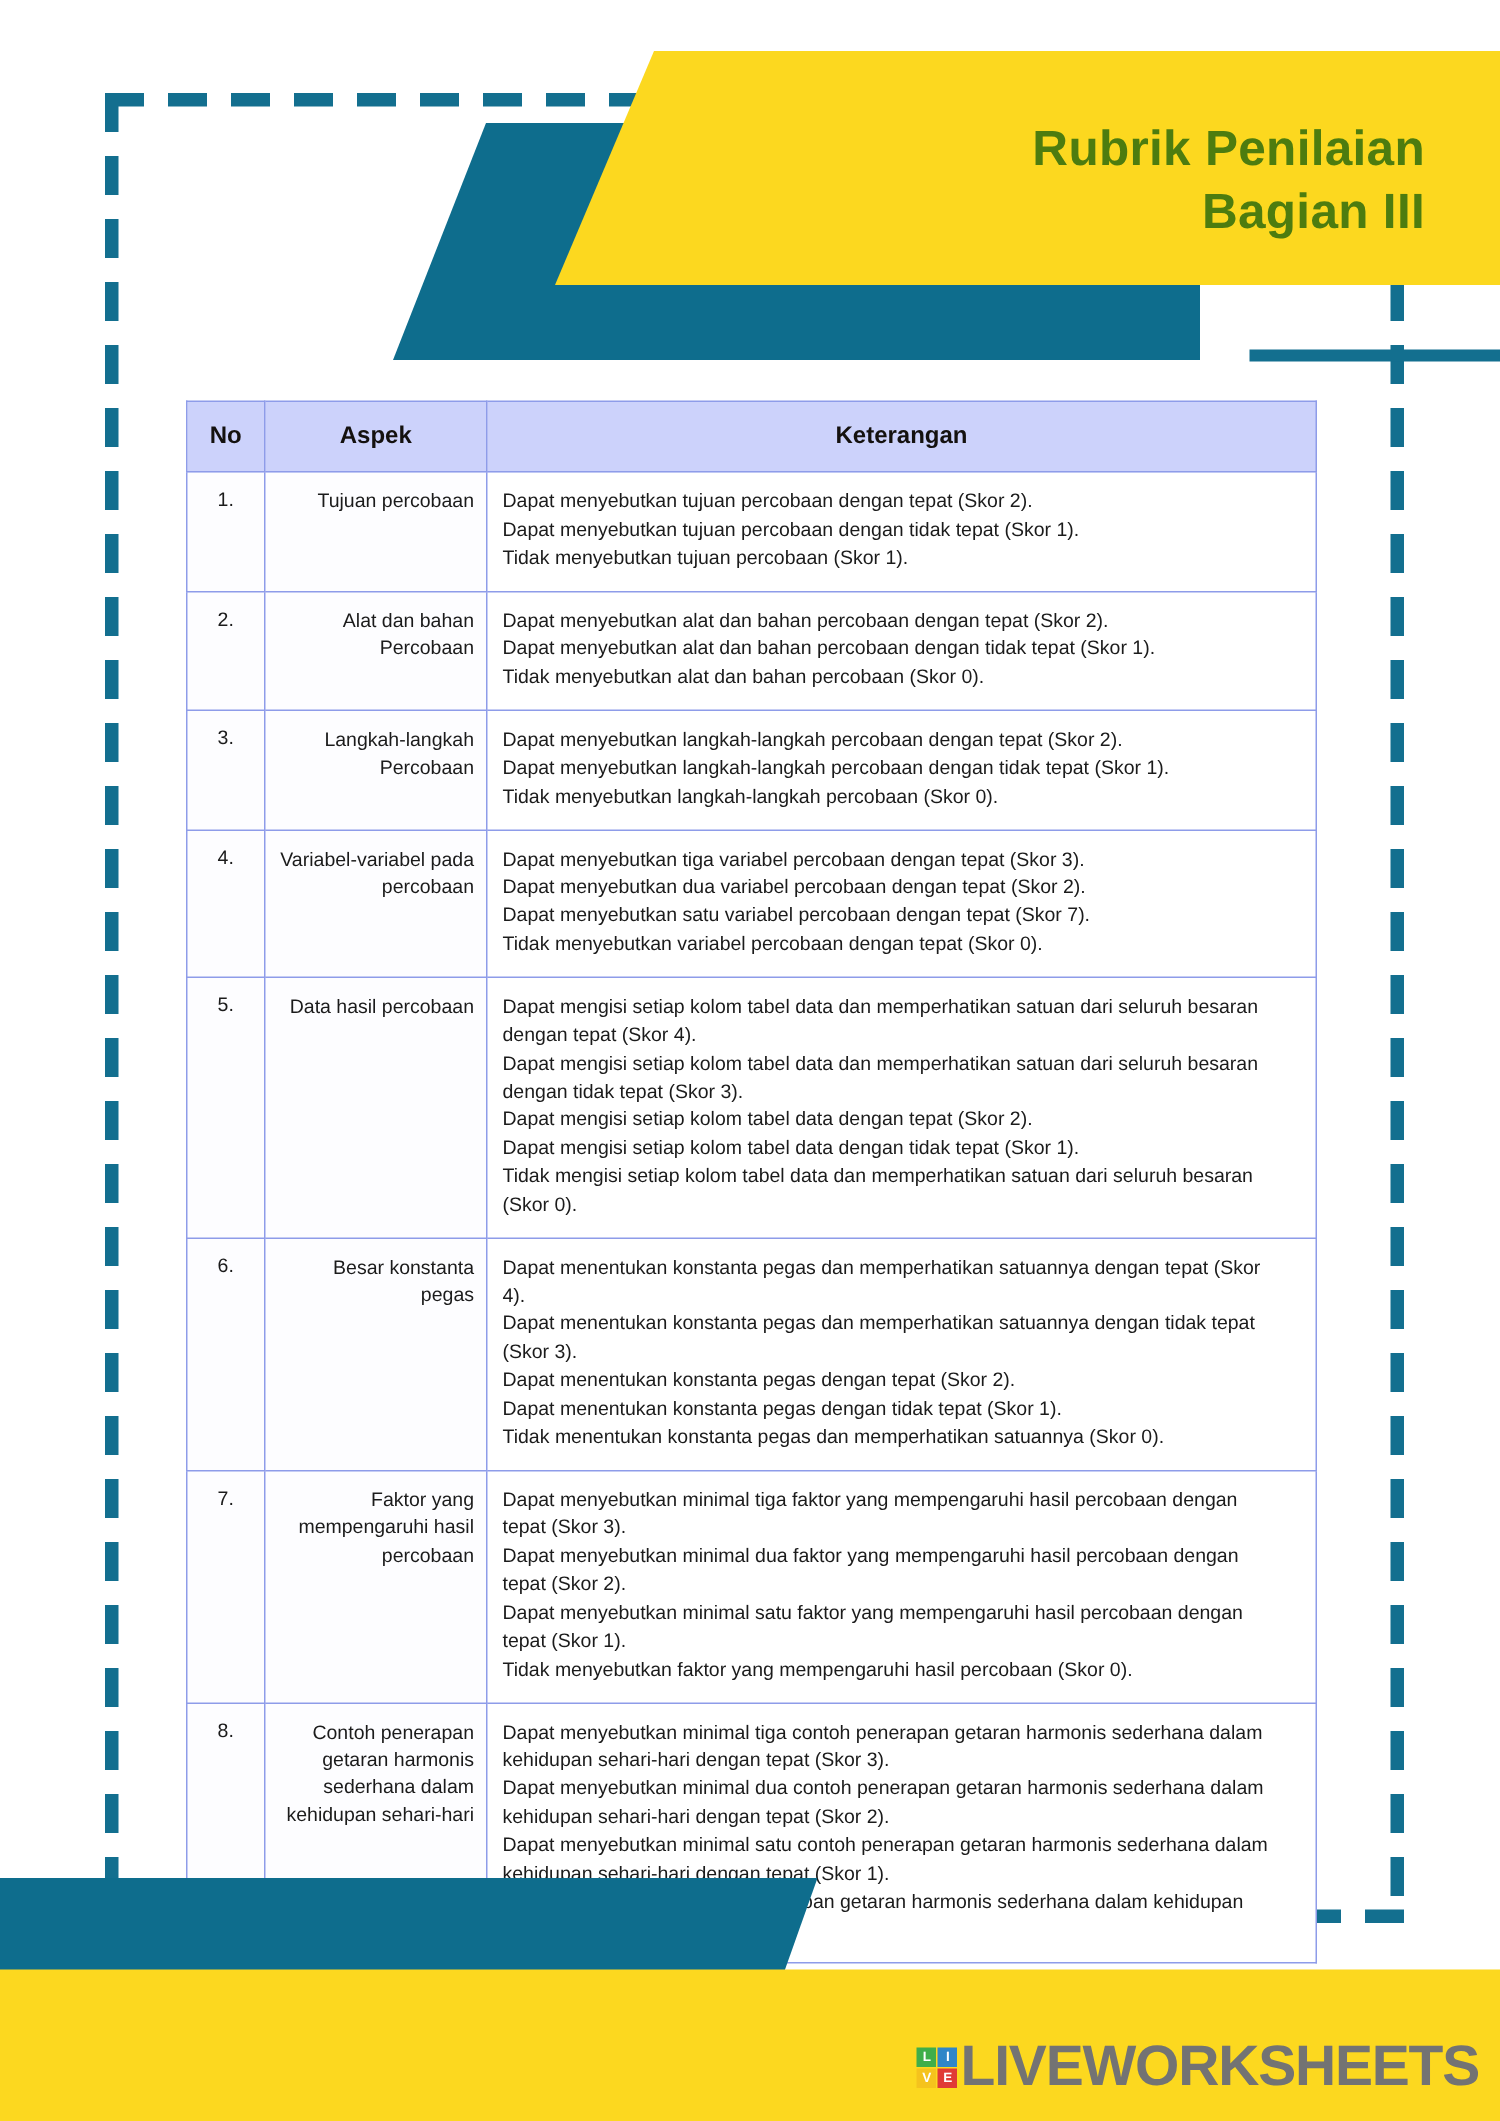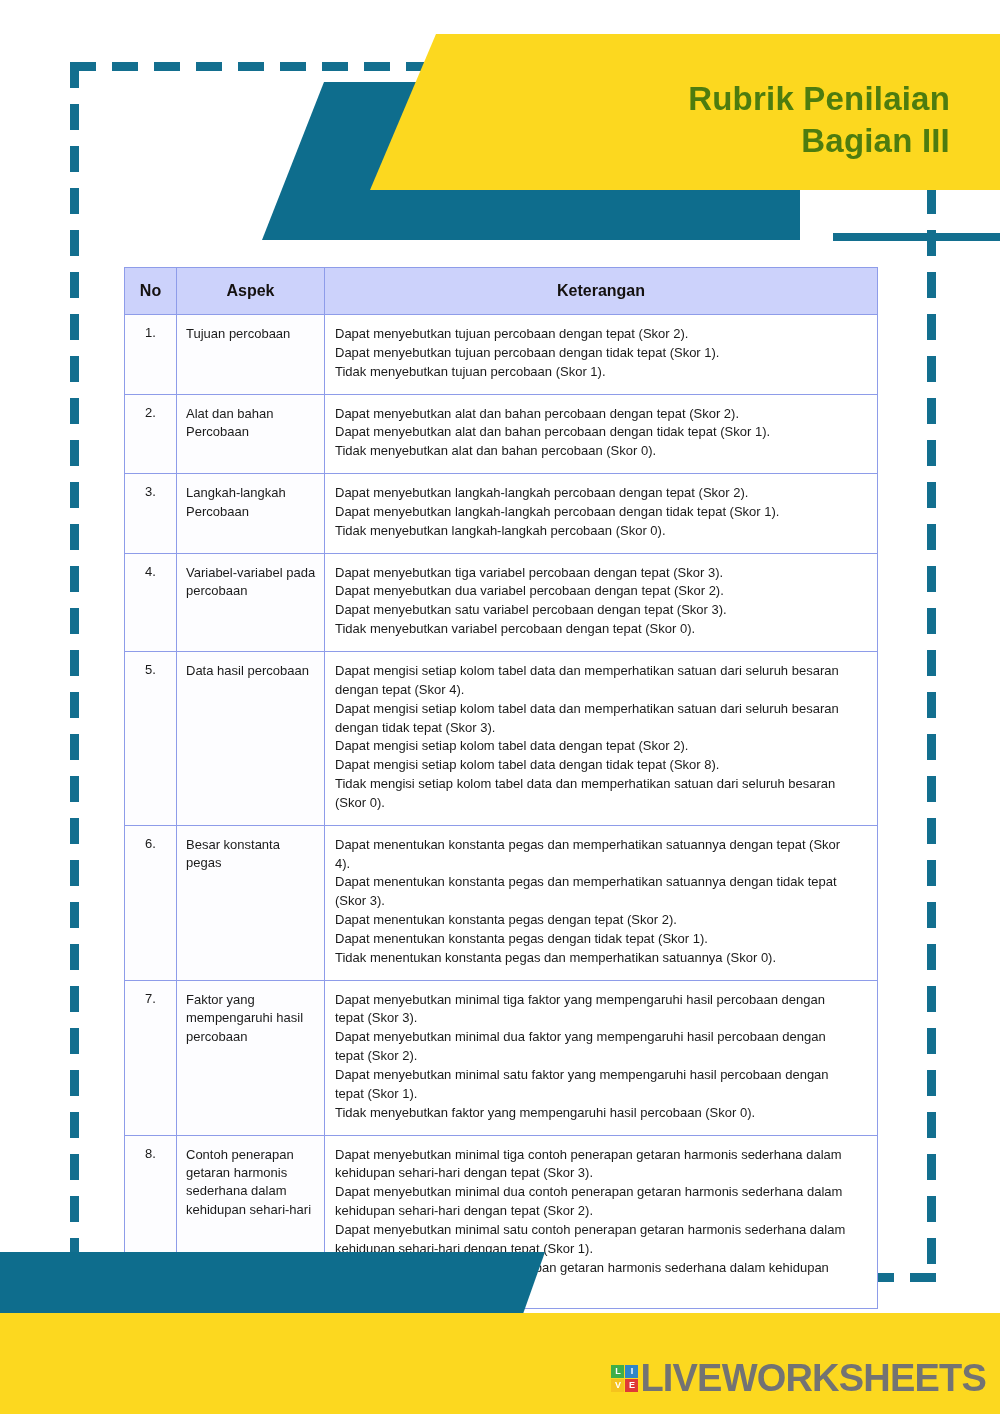--- a/index.html
+++ b/index.html
@@ -193,20 +193,21 @@
     text-align: center;
     font-size: 13px;
     padding: 10px 4px 12px 4px;
     background: #fdfdff;
   }
   table.rubric td.aspek {
     font-size: 13px;
     line-height: 1.42;
     padding: 10px 8px 12px 9px;
     background: #fdfdff;
+    text-align: right;
   }
   table.rubric td.ket {
     font-size: 13px;
     line-height: 1.45;
     padding: 10px 26px 12px 10px;
     background: #ffffff;
   }
   table.rubric td.ket div { white-space: normal; }
 </style>
 </head>
@@ -268,32 +269,32 @@
               <div>Dapat menyebutkan langkah-langkah percobaan dengan tidak tepat (Skor 1).</div>
               <div>Tidak menyebutkan langkah-langkah percobaan (Skor 0).</div>
             </td>
           </tr>
           <tr>
             <td class="no">4.</td>
             <td class="aspek">Variabel-variabel pada percobaan</td>
             <td class="ket">
               <div>Dapat menyebutkan tiga variabel percobaan dengan tepat (Skor 3).</div>
               <div>Dapat menyebutkan dua variabel percobaan dengan tepat (Skor 2).</div>
-              <div>Dapat menyebutkan satu variabel percobaan dengan tepat (Skor 3).</div>
+              <div>Dapat menyebutkan satu variabel percobaan dengan tepat (Skor 7).</div>
               <div>Tidak menyebutkan variabel percobaan dengan tepat (Skor 0).</div>
             </td>
           </tr>
           <tr>
             <td class="no">5.</td>
             <td class="aspek">Data hasil percobaan</td>
             <td class="ket">
               <div>Dapat mengisi setiap kolom tabel data dan memperhatikan satuan dari seluruh besaran dengan tepat (Skor 4).</div>
               <div>Dapat mengisi setiap kolom tabel data dan memperhatikan satuan dari seluruh besaran dengan tidak tepat (Skor 3).</div>
               <div>Dapat mengisi setiap kolom tabel data dengan tepat (Skor 2).</div>
-              <div>Dapat mengisi setiap kolom tabel data dengan tidak tepat (Skor 8).</div>
+              <div>Dapat mengisi setiap kolom tabel data dengan tidak tepat (Skor 1).</div>
               <div>Tidak mengisi setiap kolom tabel data dan memperhatikan satuan dari seluruh besaran (Skor 0).</div>
             </td>
           </tr>
           <tr>
             <td class="no">6.</td>
             <td class="aspek">Besar konstanta pegas</td>
             <td class="ket">
               <div>Dapat menentukan konstanta pegas dan memperhatikan satuannya dengan tepat (Skor 4).</div>
               <div>Dapat menentukan konstanta pegas dan memperhatikan satuannya dengan tidak tepat (Skor 3).</div>
               <div>Dapat menentukan konstanta pegas dengan tepat (Skor 2).</div>

